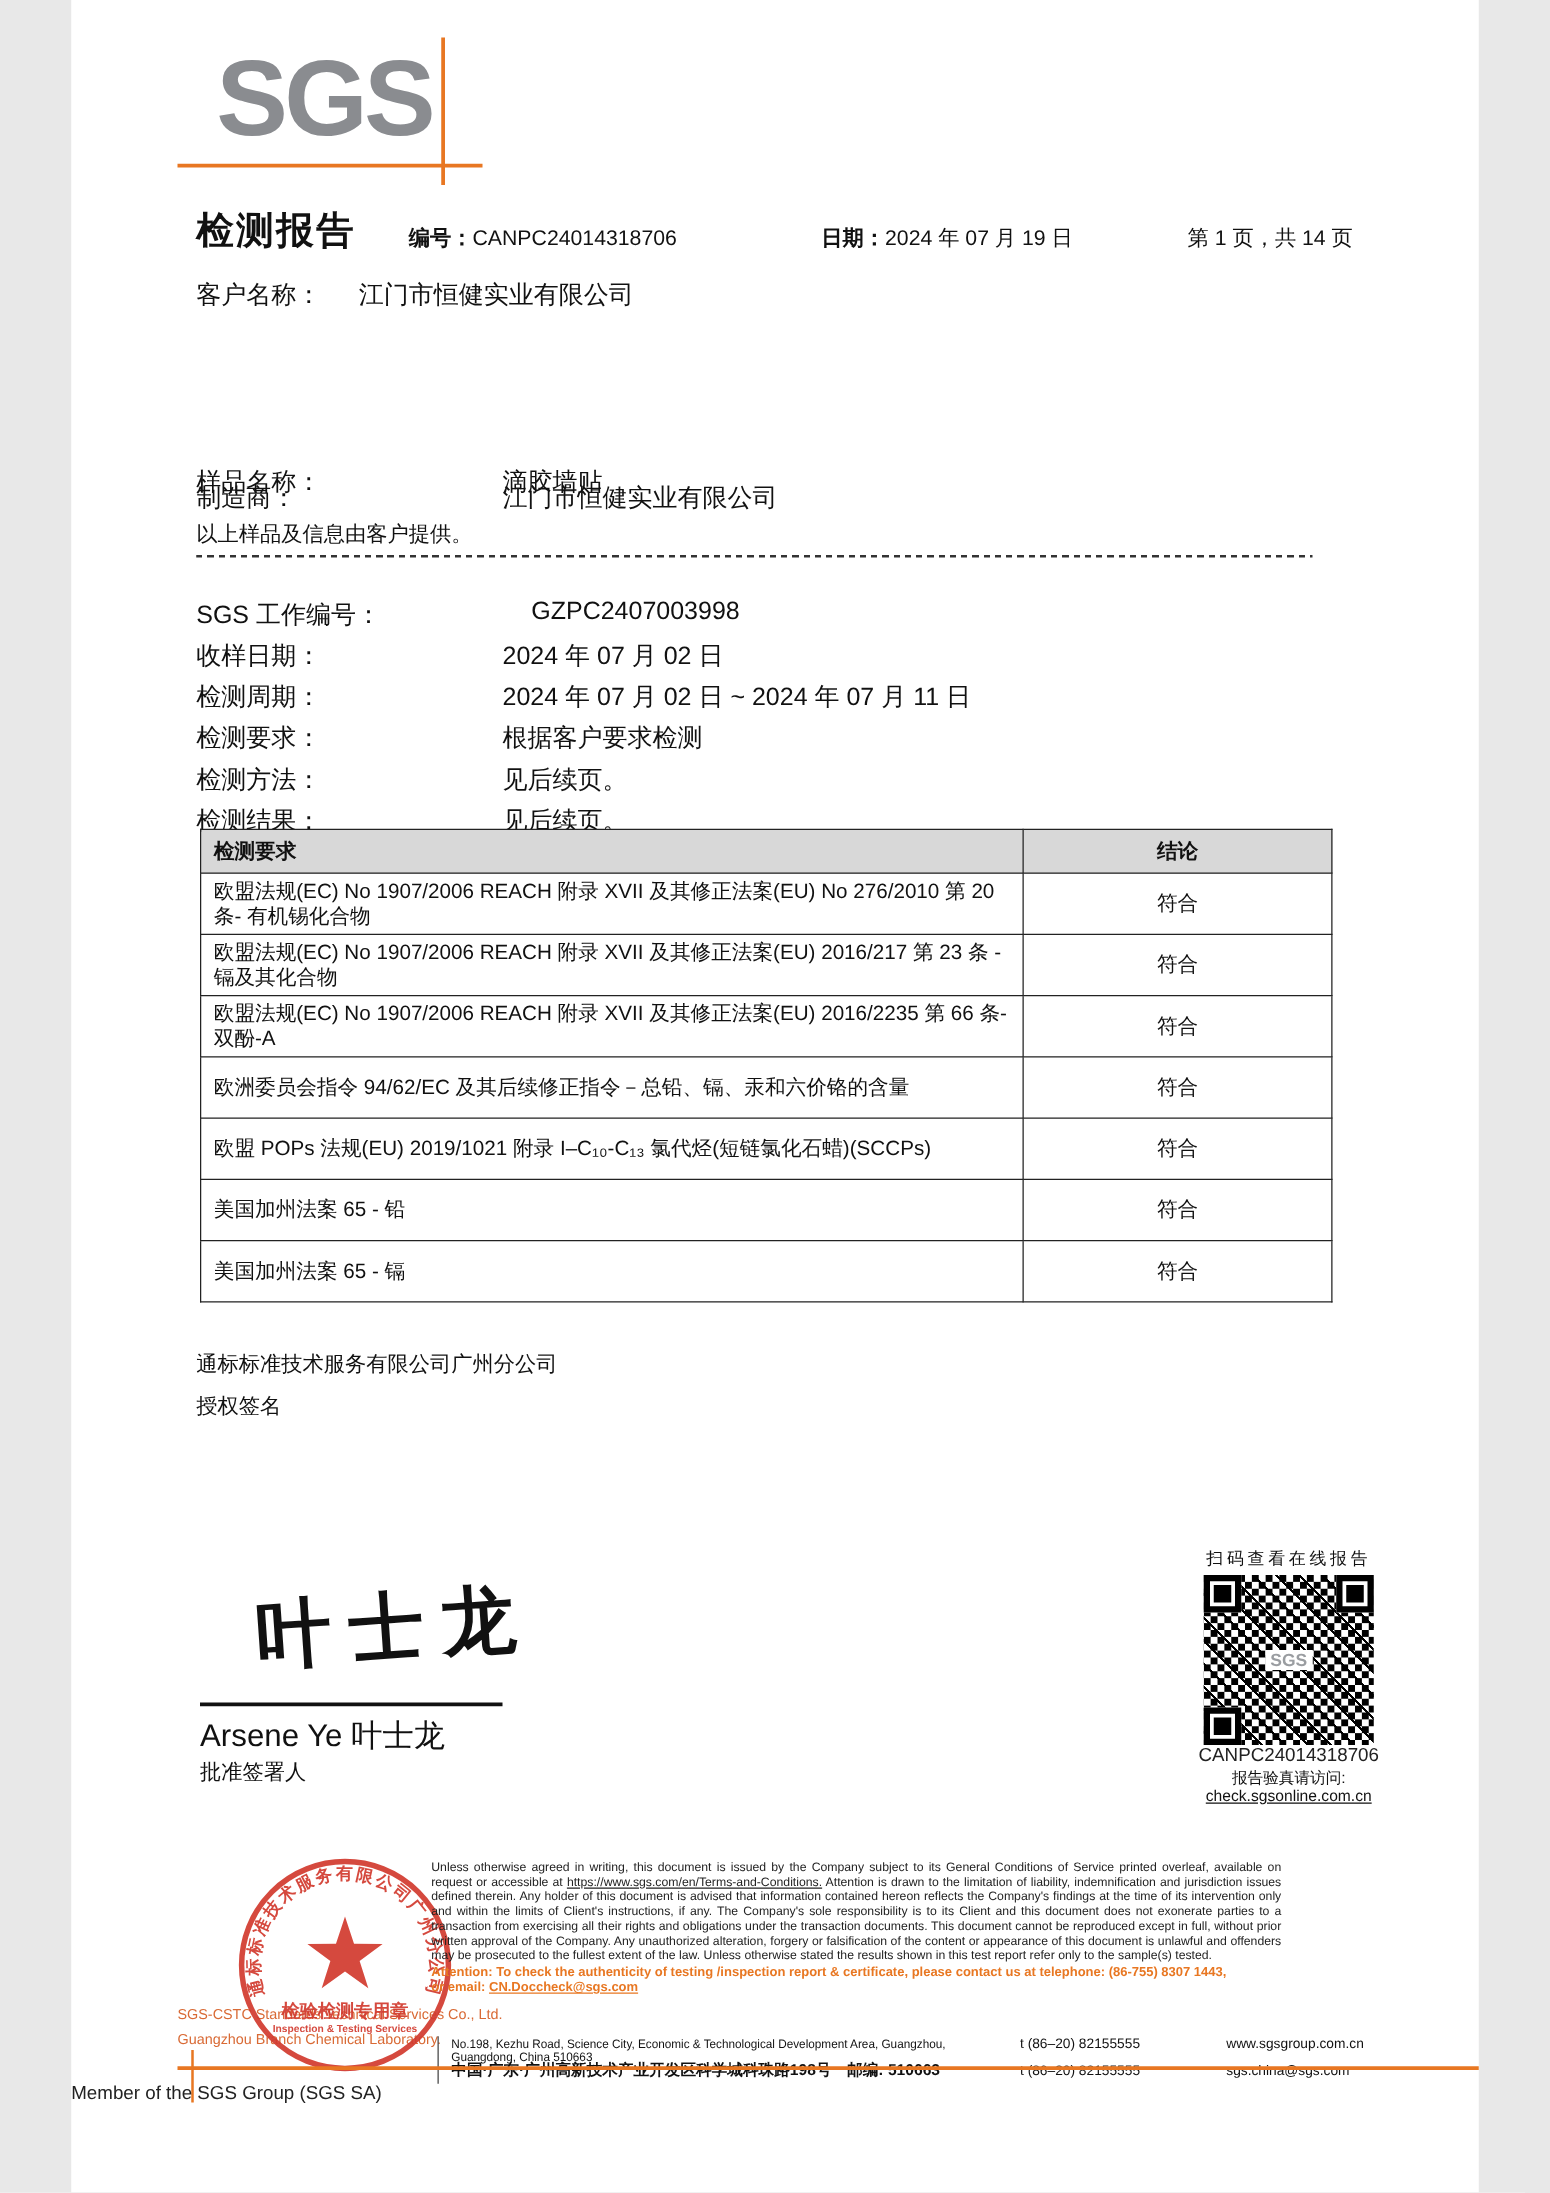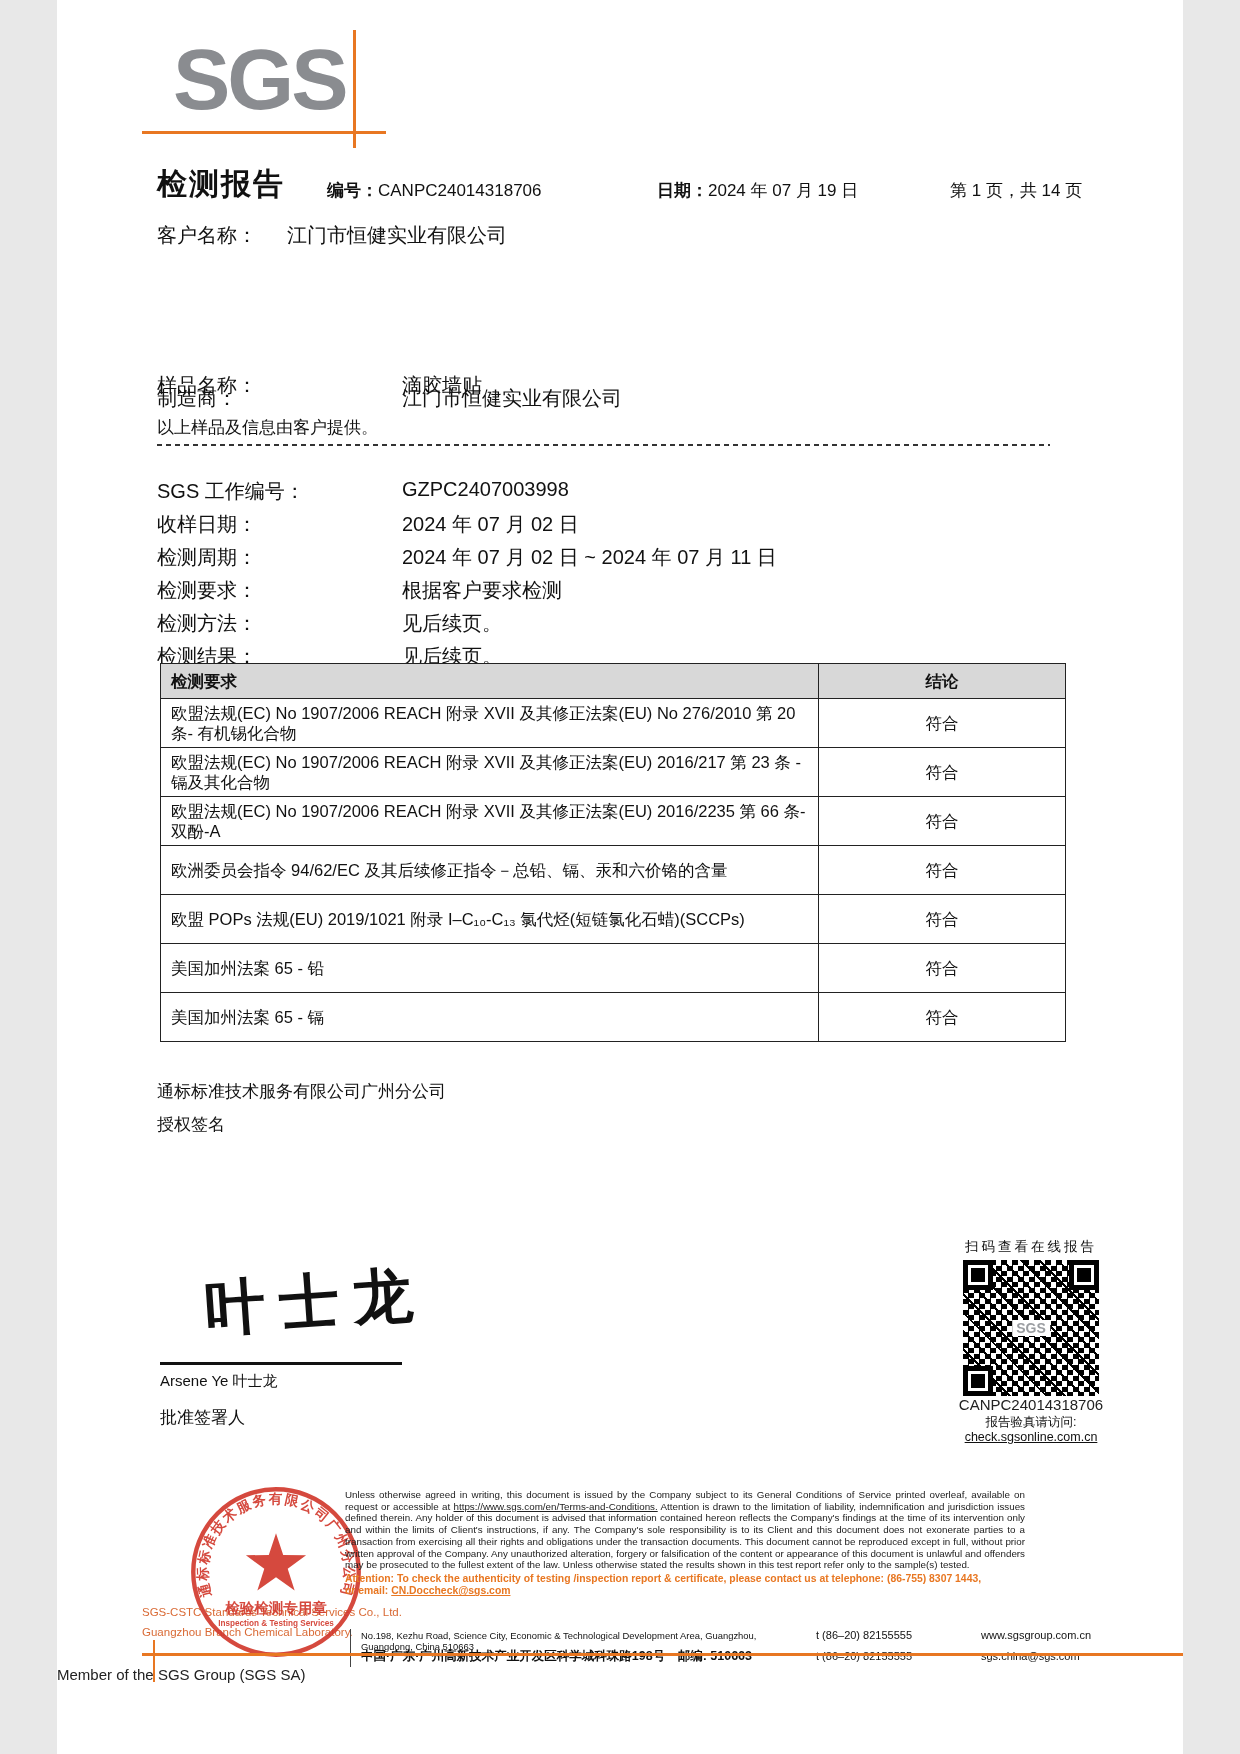--- a/index.html
+++ b/index.html
@@ -28,21 +28,21 @@
   .rtable th,.rtable td{border:1.6px solid #222;font-size:16.5px;line-height:20px;vertical-align:middle;}
   .rtable th{background:#d8d8d8;text-align:left;padding:7px 10px;font-weight:bold;}
   .rtable th.cc{text-align:center;width:226px;}
   .rtable td.req{padding:4px 10px;height:40px;}
   .rtable td.res{text-align:center;}
   
   .sig-company{left:100px;top:1080px;font-size:17px;}
   .sig-auth{left:100px;top:1113px;font-size:17px;}
   .sig-hand{left:148px;top:1262px;font-size:60px;font-weight:bold;letter-spacing:14px;transform:rotate(-4deg);font-family:"DejaVu Serif","Liberation Serif",serif;}
   .sig-line{left:103px;top:1362px;width:242px;height:2.5px;background:#111;}
-  .sig-name{left:103px;top:1372px;font-size:15px;}
+  .sig-name{left:103px;top:1372px;font-size:25px;}
   .sig-role{left:103px;top:1406px;font-size:17px;}
   
   .qr-caption{left:896px;top:1238px;width:156px;text-align:center;font-size:13.5px;letter-spacing:3px;}
   .qr{left:906px;top:1260px;width:136px;height:136px;
     background:
       repeating-linear-gradient(45deg,rgba(0,0,0,0) 0 6px,#000 6px 8px,rgba(0,0,0,0) 8px 13px),
       repeating-conic-gradient(#000 0% 25%,#fff 0% 50%);
     background-size:100% 100%,11px 11px;}
   .finder{position:absolute;width:30px;height:30px;border:5px solid #000;background:#fff;box-sizing:border-box;}
   .finder::after{content:"";position:absolute;inset:3px;background:#000;}
@@ -97,21 +97,21 @@
     <span>滴胶墙贴</span>
   </div>
   <div class="abs kv wide" style="top:385px;">
     <span class="k">制造商：</span>
     <span>江门市恒健实业有限公司</span>
   </div>
   <div class="abs note-line" style="top:416px;">以上样品及信息由客户提供。</div>
 
   <div class="abs dash-sep"></div>
 
-  <div class="abs kv wide" style="top:478px;">
+  <div class="abs kv wide" style="top:478px;gap:23px;">
     <span class="k">SGS 工作编号：</span>
     <span>GZPC2407003998</span>
   </div>
   <div class="abs kv wide" style="top:511px;">
     <span class="k">收样日期：</span>
     <span>2024 年 07 月 02 日</span>
   </div>
   <div class="abs kv wide" style="top:544px;">
     <span class="k">检测周期：</span>
     <span>2024 年 07 月 02 日 ~ 2024 年 07 月 11 日</span>

